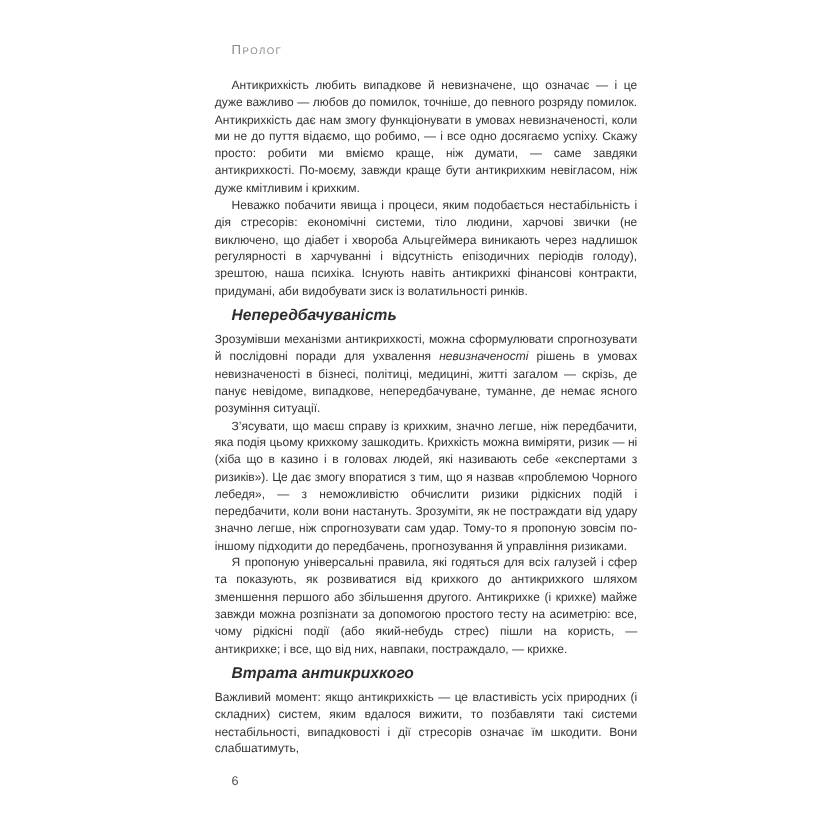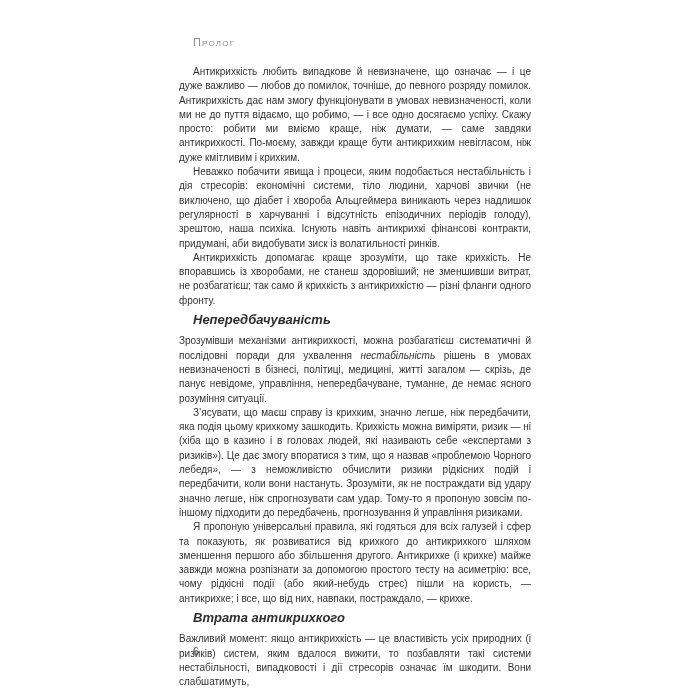--- a/index.html
+++ b/index.html
@@ -70,31 +70,30 @@
 <div class="page">
 
   <div class="text-block">
 
     <div class="running-head">Пролог</div>
 
     <p>Антикрихкість любить випадкове й невизначене, що означає — і це дуже важливо — любов до помилок, точніше, до певного розряду помилок. Антикрихкість дає нам змогу функціонувати в умовах невизначеності, коли ми не до пуття відаємо, що робимо, — і все одно досягаємо успіху. Скажу просто: робити ми вміємо краще, ніж думати, — саме завдяки антикрихкості. По-моєму, завжди краще бути антикрихким невігласом, ніж дуже кмітливим і крихким.</p>
 
     <p>Неважко побачити явища і процеси, яким подобається нестабільність і дія стресорів: економічні системи, тіло людини, харчові звички (не виключено, що діабет і хвороба Альцгеймера виникають через надлишок регулярності в харчуванні і відсутність епізодичних періодів голоду), зрештою, наша психіка. Існують навіть антикрихкі фінансові контракти, придумані, аби видобувати зиск із волатильності ринків.</p>
 
-    <p>Антикрихкість допомагає краще зрозуміти, що таке крихкість. Не впоравшись із хворобами, не станеш здоровіший; не зменшивши витрат, не розбагатієш; так само й крихкість з антикрихкістю — різні фланги одного фронту.</p>
 
     <div class="sec-heading">Непередбачуваність</div>
 
-    <p class="flush"><span>Зрозумівши механізми антикрихкості, можна розбагатієш систематичні й послідовні поради для ухвалення </span><em class="inline-em">нестабільність</em><span> рішень в умовах невизначеності в бізнесі, політиці, медицині, житті загалом — скрізь, де панує невідоме, управління, непередбачуване, туманне, де немає ясного розуміння ситуації.</span></p>
+    <p class="flush"><span>Зрозумівши механізми антикрихкості, можна сформулювати спрогнозувати й послідовні поради для ухвалення </span><em class="inline-em">невизначеності</em><span> рішень в умовах невизначеності в бізнесі, політиці, медицині, житті загалом — скрізь, де панує невідоме, випадкове, непередбачуване, туманне, де немає ясного розуміння ситуації.</span></p>
 
     <p>З’ясувати, що маєш справу із крихким, значно легше, ніж передбачити, яка подія цьому крихкому зашкодить. Крихкість можна виміряти, ризик — ні (хіба що в казино і в головах людей, які називають себе «експертами з ризиків»). Це дає змогу впоратися з тим, що я назвав «проблемою Чорного лебедя», — з неможливістю обчислити ризики рідкісних подій і передбачити, коли вони настануть. Зрозуміти, як не постраждати від удару значно легше, ніж спрогнозувати сам удар. Тому-то я пропоную зовсім по-іншому підходити до передбачень, прогнозування й управління ризиками.</p>
 
     <p>Я пропоную універсальні правила, які годяться для всіх галузей і сфер та показують, як розвиватися від крихкого до антикрихкого шляхом зменшення першого або збільшення другого. Антикрихке (і крихке) майже завжди можна розпізнати за допомогою простого тесту на асиметрію: все, чому рідкісні події (або який-небудь стрес) пішли на користь, — антикрихке; і все, що від них, навпаки, постраждало, — крихке.</p>
 
     <div class="sec-heading">Втрата антикрихкого</div>
 
-    <p class="flush">Важливий момент: якщо антикрихкість — це властивість усіх природних (і ризиків) систем, яким вдалося вижити, то позбавляти такі системи нестабільності, випадковості і дії стресорів означає їм шкодити. Вони слабшатимуть,</p>
+    <p class="flush">Важливий момент: якщо антикрихкість — це властивість усіх природних (і складних) систем, яким вдалося вижити, то позбавляти такі системи нестабільності, випадковості і дії стресорів означає їм шкодити. Вони слабшатимуть,</p>
 
   </div>
 
   <div class="page-number">6</div>
 
 </div>
 
 </body></html>

